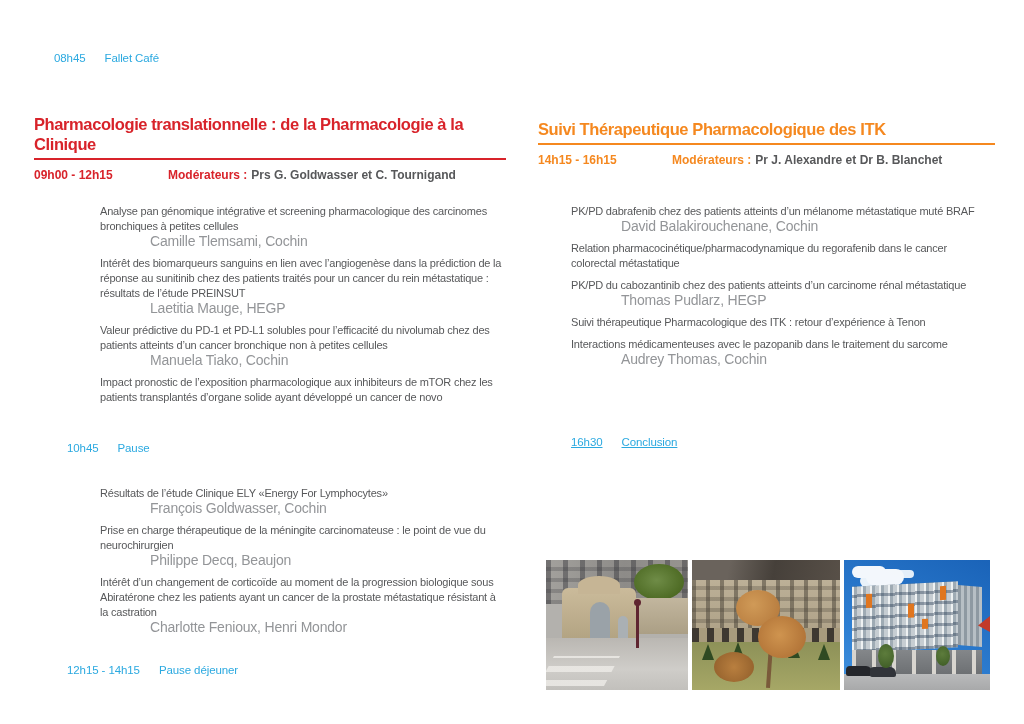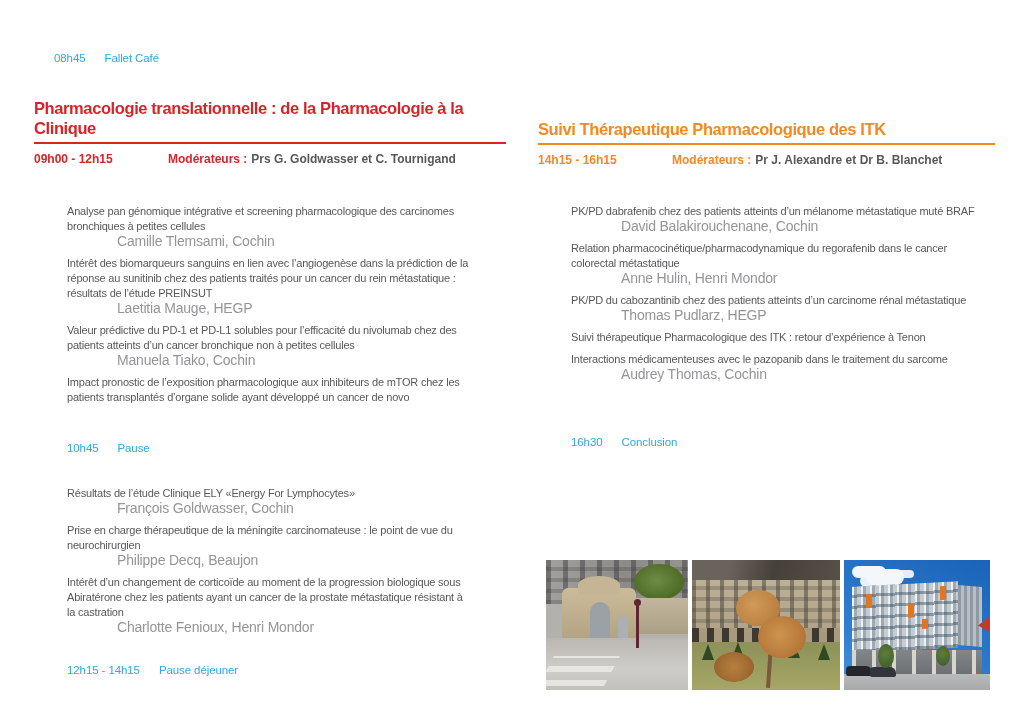--- a/index.html
+++ b/index.html
@@ -11,34 +11,34 @@
   .sched{position:absolute;display:flex;font-size:11.5px;line-height:15px;color:#2ba9e0;letter-spacing:-0.1px;}
   .sched-time{margin-right:19px;white-space:nowrap;}
   .sched-label{white-space:nowrap;}
 
   
   .col{position:absolute;top:94px;}
   .col-left{left:34px;width:472px;}
   .col-right{left:538px;width:457px;}
 
   .session-title{font-weight:bold;font-size:16.5px;line-height:20px;letter-spacing:-0.4px;margin:0;}
-  .title-red{color:#d8232a;margin-top:4px;}
+  .title-red{color:#d8232a;margin-top:20px;}
   .title-orange{color:#f5881f;margin-top:25px;}
   .rule{height:0;border-top:2px solid;margin-top:4px;}
   .rule-red{border-color:#d8232a;}
   .rule-orange{border-color:#f5881f;}
 
   .mod-row{display:flex;margin-top:8px;font-size:12px;font-weight:bold;line-height:15px;}
   .mod-time{min-width:134px;white-space:nowrap;}
   .red-t{color:#d8232a;}
   .orange-t{color:#f5881f;}
   .mod-names{color:#57585a;margin-left:4px;}
 
   .talks{position:absolute;left:33px;}
-  .talks-left{width:402px;}
+  .talks-left{width:402px;margin-left:33px;}
   .talks-right{width:422px;}
   .talk{margin-bottom:7px;}
   .talk-title{font-size:11px;line-height:15px;letter-spacing:-0.2px;color:#57585a;}
   .talk-speaker{font-size:14px;line-height:15px;letter-spacing:-0.2px;color:#939598;padding-left:50px;}
 
   
   .photos{position:absolute;left:8px;top:466px;display:flex;gap:4px;}
   .photo{position:relative;height:130px;overflow:hidden;}
 
   
@@ -172,36 +172,35 @@
       <span class="mod-text"><span class="orange-t">Modérateurs :</span><span class="mod-names">Pr J. Alexandre et Dr B. Blanchet</span></span>
     </div>
 
     <div class="talks talks-right" style="top:110px;">
       <div class="talk">
         <div class="talk-title">PK/PD dabrafenib chez des patients atteints d’un mélanome métastatique muté BRAF</div>
         <div class="talk-speaker">David Balakirouchenane, Cochin</div>
       </div>
       <div class="talk">
         <div class="talk-title">Relation pharmacocinétique/pharmacodynamique du regorafenib dans le cancer colorectal métastatique</div>
-        <div class="talk-speaker">Anne Hulin, Henri Mondor</div>
       </div>
       <div class="talk">
         <div class="talk-title">PK/PD du cabozantinib chez des patients atteints d’un carcinome rénal métastatique</div>
         <div class="talk-speaker">Thomas Pudlarz, HEGP</div>
       </div>
       <div class="talk">
         <div class="talk-title">Suivi thérapeutique Pharmacologique des ITK : retour d’expérience à Tenon</div>
       </div>
       <div class="talk">
         <div class="talk-title">Interactions médicamenteuses avec le pazopanib dans le traitement du sarcome</div>
         <div class="talk-speaker">Audrey Thomas, Cochin</div>
       </div>
     </div>
 
-    <div class="sched" style="left:33px;top:341px;">
+    <div class="sched" style="left:33px;top:341px;text-decoration:underline;">
       <span class="sched-time">16h30</span>
       <span class="sched-label">Conclusion</span>
     </div>
 
     <div class="photos">
       <div class="photo p1">
         <div class="p1-bldg"></div>
         <div class="p1-tree"></div>
         <div class="p1-wall"></div>
         <div class="p1-gate"></div>

